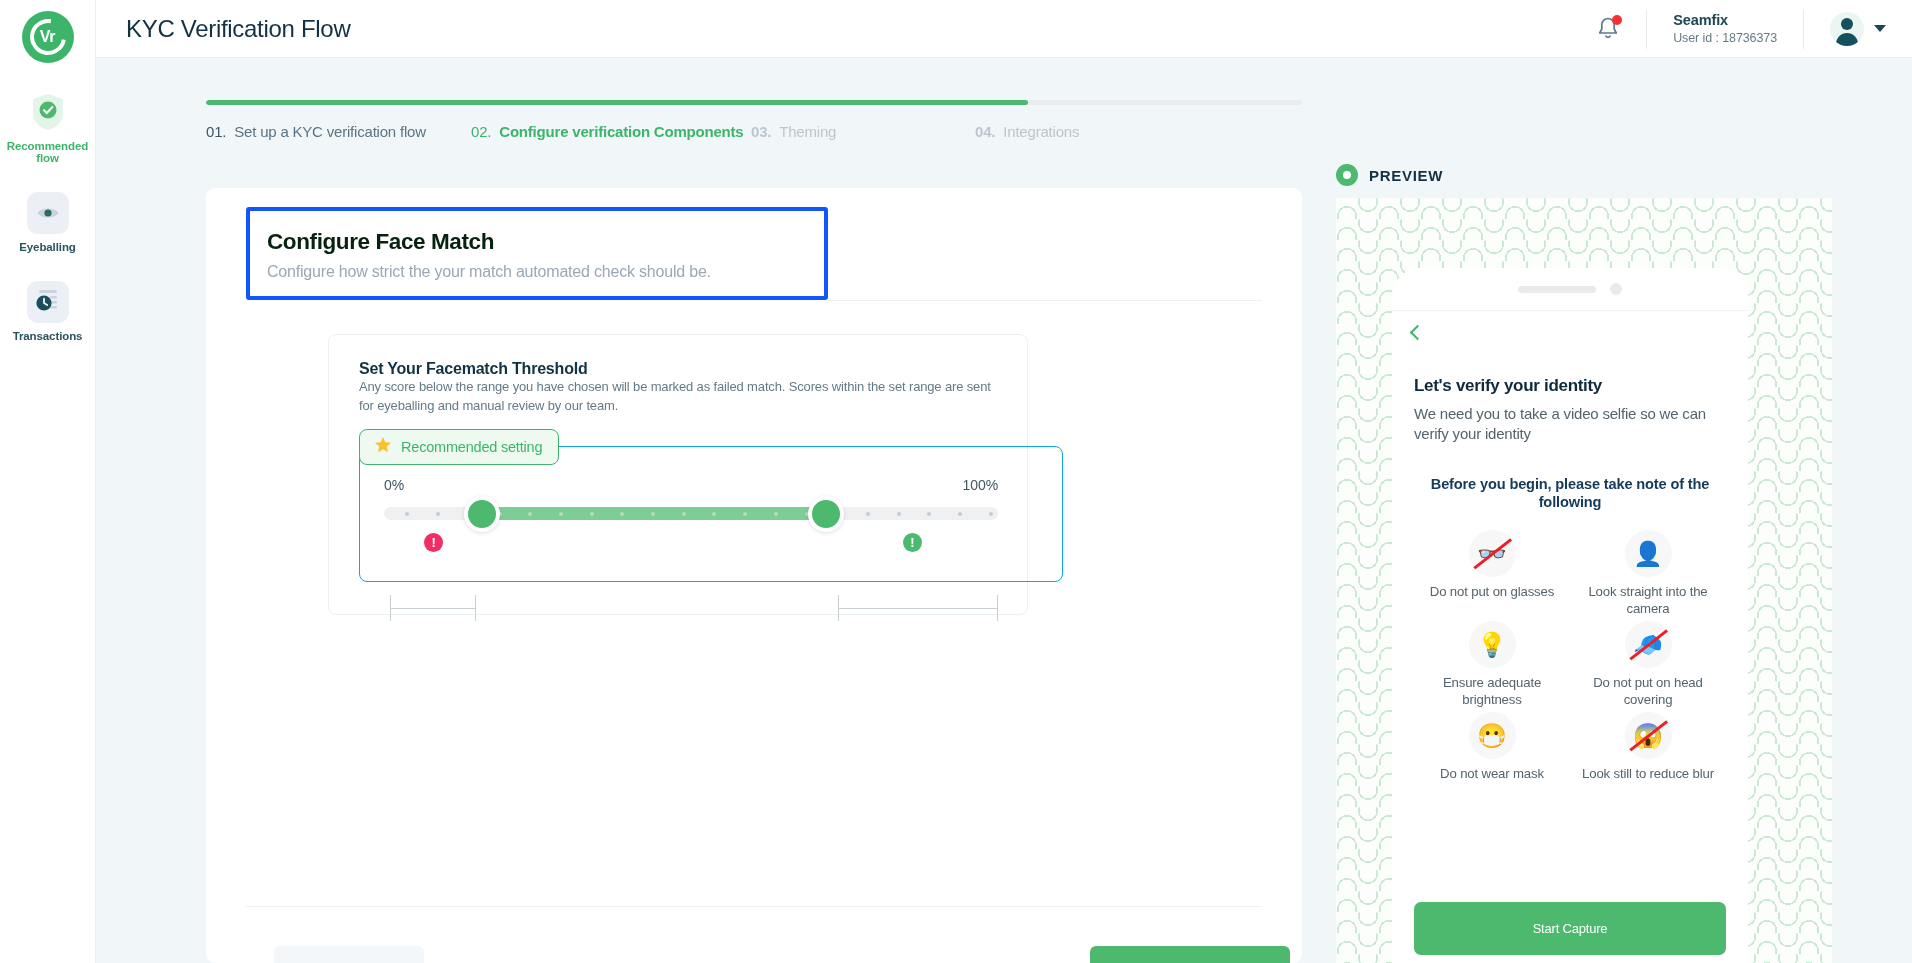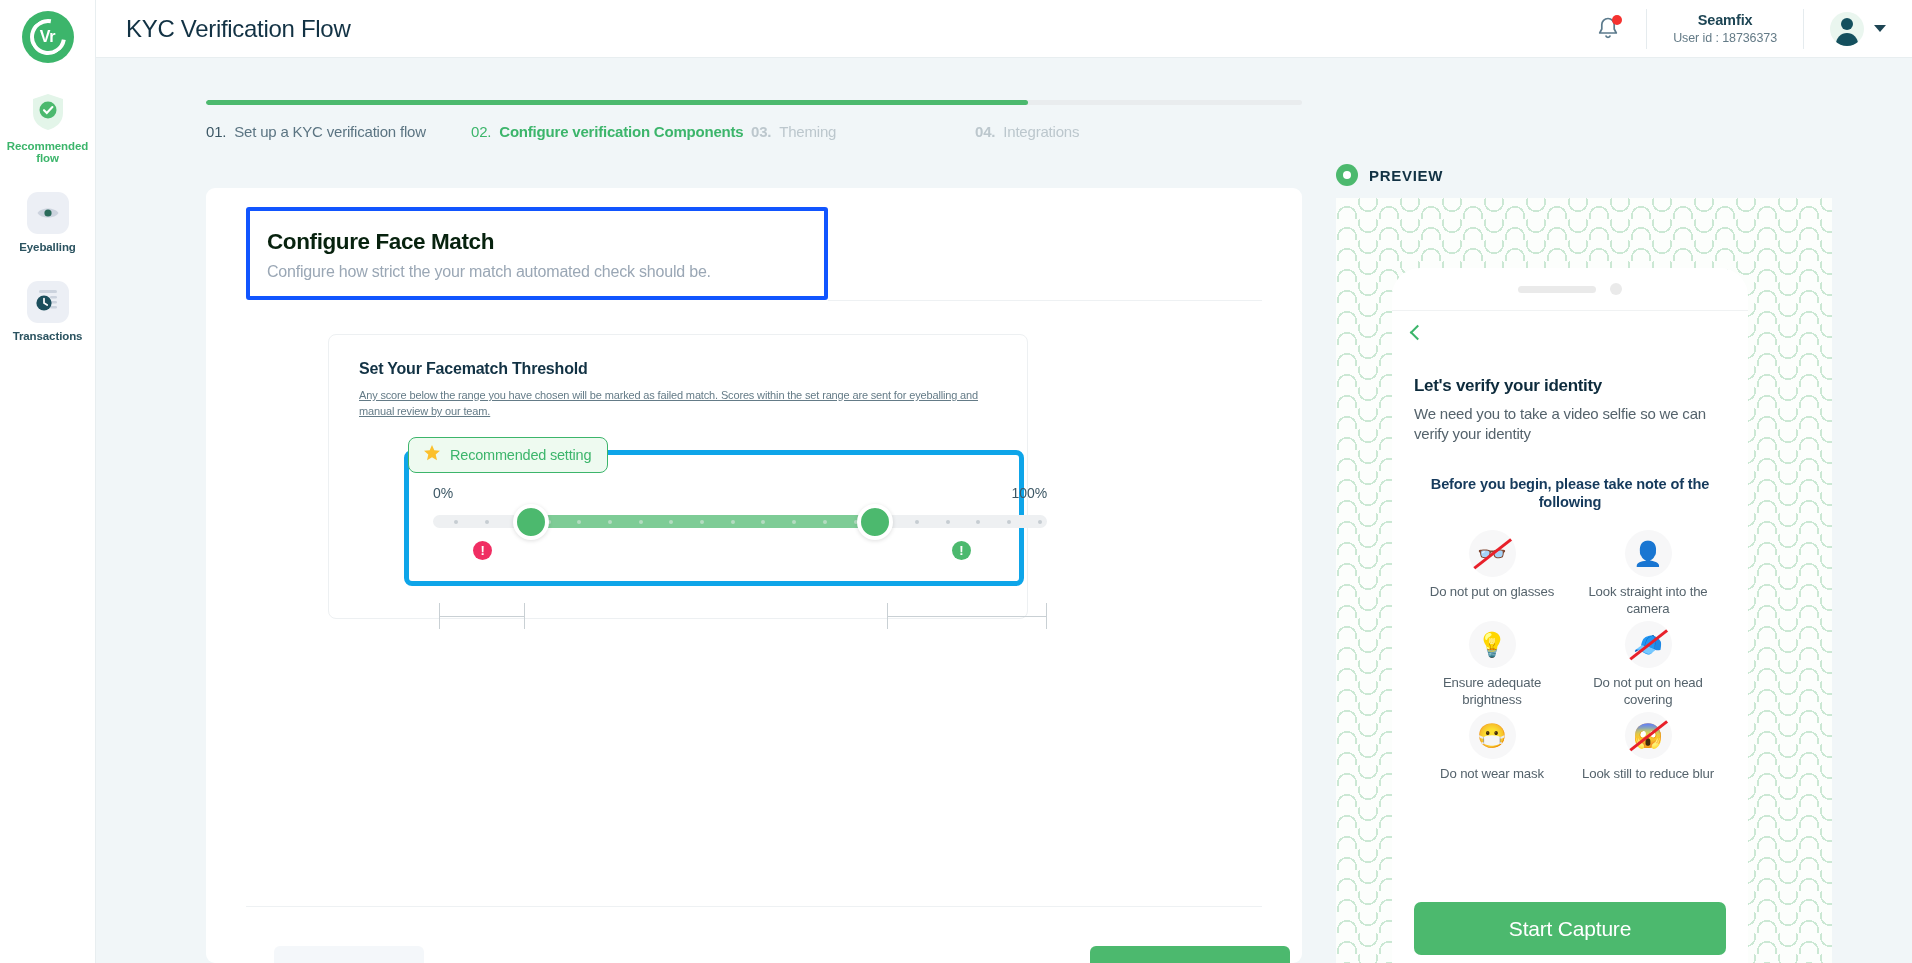--- a/index.html
+++ b/index.html
@@ -52,21 +52,21 @@
   
   #topbar {
     position: absolute; left: 96px; top: 0; width: 1816px; height: 58px;
     background: #ffffff; border-bottom: 1px solid #e8eef0;
     display: flex; align-items: center;
   }
   #page-title {
     margin-left: 30px; font-size: 24px; font-weight: 500; color: #123244;
     letter-spacing: -0.3px;
   }
-  .topbar-right { margin-left: auto; display: flex; align-items: center; height: 58px; text-align: center; }
+  .topbar-right { margin-left: auto; display: flex; align-items: center; height: 58px; }
   .tb-cell { height: 58px; display: flex; align-items: center; padding: 0 26px; }
   .tb-div { width: 1px; height: 40px; background: #e5ebee; }
   .bell-wrap { position: relative; width: 24px; height: 26px; }
   .bell-dot {
     position: absolute; right: -2px; top: -1px; width: 10px; height: 10px;
     border-radius: 50%; background: #f5322f;
   }
   .user-name { font-size: 14.5px; font-weight: 700; color: #1d4554; letter-spacing: -0.1px; }
   .user-id { margin-top: 3px; font-size: 12.5px; color: #647b87; letter-spacing: -0.1px; }
   .avatar {
@@ -123,28 +123,28 @@
   }
 
   
   #threshold-panel {
     position: absolute; left: 122px; top: 146px; width: 700px;
     border: 1px solid #edf0f2; border-radius: 8px; padding: 25px 30px 32px 30px;
     background: #ffffff;
   }
   #threshold-title { font-size: 16px; font-weight: 700; color: #123244; letter-spacing: -0.2px; }
   #threshold-desc {
-    margin-top: 10px; font-size: 11px; line-height: 1.45; color: #647b87;
-    letter-spacing: -0.15px; max-width: 658px; text-decoration: underline;
+    font-size: 13px; line-height: 1.45; color: #647b87;
+    letter-spacing: -0.15px; max-width: 658px;
   }
 
   
   #slider-box {
-    position: relative; margin-top: 30px; width: 620px; height: 136px;
-    border: 5px solid #0ea5e9; border-radius: 8px; margin-left: 45px;
+    position: relative; margin-top: 30px; width: 704px; height: 136px;
+    border: 1px solid #0ea5e9; border-radius: 8px;
   }
   #rec-badge {
     position: absolute; left: -1px; top: -18px; height: 36px;
     display: flex; align-items: center; gap: 9px; padding: 0 16px 0 14px;
     background: #eefaf0; border: 1px solid #3cb56b; border-radius: 8px;
     font-size: 14.5px; color: #3cb56b; font-weight: 500; letter-spacing: -0.2px;
   }
   .scale-labels {
     position: absolute; left: 24px; top: 30px; width: 614px;
     display: flex; justify-content: space-between;
@@ -259,21 +259,21 @@
     background: #e8202a; transform: rotate(-38deg);
   }
   .ph-cap {
     margin-top: 7px; font-size: 13.2px; line-height: 1.25; color: #55636c;
     text-align: center; letter-spacing: -0.15px;
   }
   #btn-start {
     position: absolute; left: 22px; bottom: 58px; width: 312px; height: 53px;
     background: #4cb96e; border: none; border-radius: 7px;
     font-family: "Liberation Sans", sans-serif;
-    font-size: 21px; font-weight: 500; color: #ffffff; letter-spacing: -0.2px; cursor: pointer; text-align: center;
+    font-size: 13px; font-weight: 500; color: #ffffff; letter-spacing: -0.2px; cursor: pointer; text-align: center;
   }
   #phone-footer {
     position: absolute; left: 0; bottom: 0; width: 100%; height: 42px; border-top: 1px solid #f0f2f3;
   }
 </style>
 </head>
 <body>
 
 <div id="app">
 

